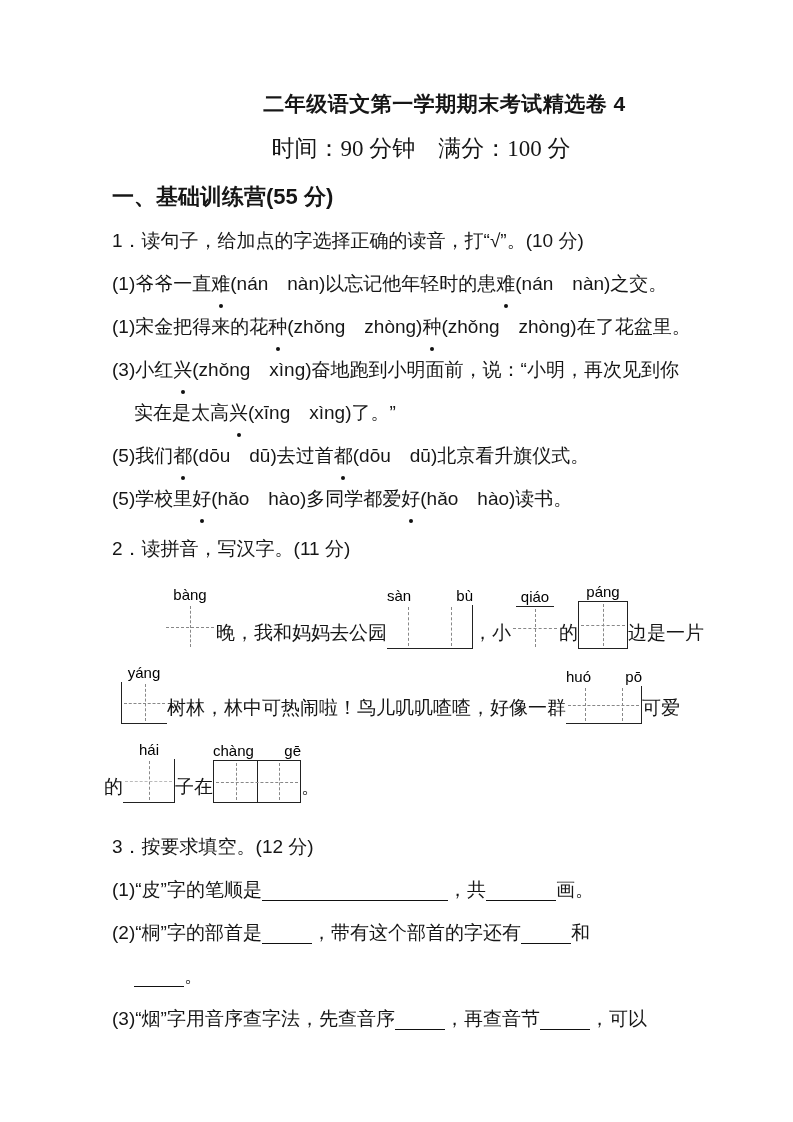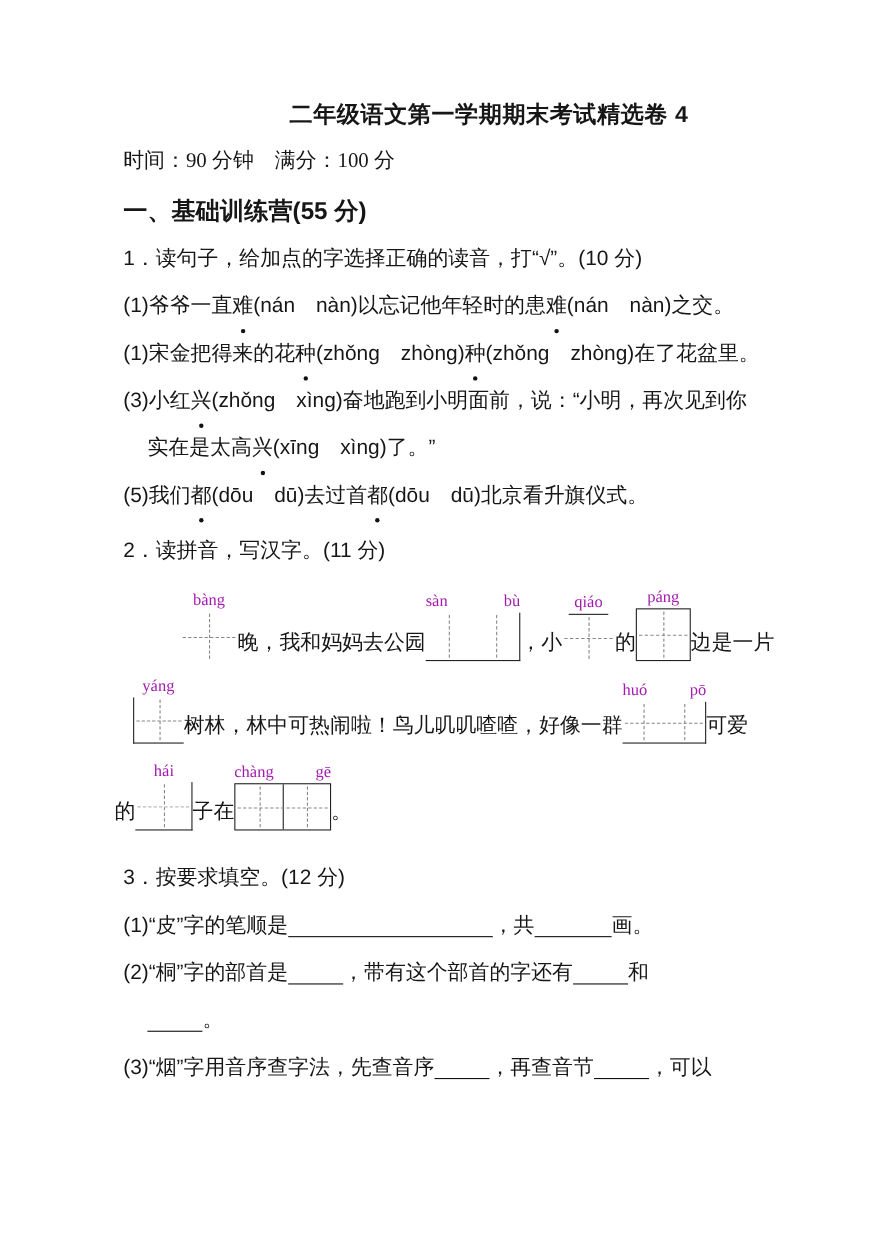--- a/index.html
+++ b/index.html
@@ -3,21 +3,21 @@
 <meta charset="utf-8">
 <style>
   html,body { margin:0; padding:0; background:#e9e9e9; }
   .page {
     width:793px; height:1122px; margin:0 auto; background:#ffffff;
     box-sizing:border-box; padding:90px 44px 0 112px;
     font-family:"Liberation Sans","DejaVu Sans",sans-serif;
     color:#161616; font-size:19px; overflow:hidden;
   }
   .title { text-align:center; font-size:21px; font-weight:bold; letter-spacing:.5px; transform:translateX(14px); white-space:nowrap; }
-  .meta { font-family:"Liberation Serif","DejaVu Serif",serif; text-align:left; padding-right:19px; margin-top:15px; font-size:19px; white-space:nowrap; }
+  .meta { font-family:"Liberation Serif","DejaVu Serif",serif; text-align:center; padding-right:19px; margin-top:15px; font-size:23px; white-space:nowrap; }
   .section { font-size:22px; font-weight:bold; margin-top:18px; white-space:nowrap; }
   .line { line-height:43px; white-space:nowrap; }
   .stem { margin-top:7px; }
   .indent1 { padding-left:22px; }
 
   
   .em-dot { position:relative; display:inline-block; }
   .em-dot::after { content:""; position:absolute; left:50%; margin-left:-2px; bottom:-3px; width:4px; height:4px; border-radius:50%; background:#111; }
 
   
@@ -25,21 +25,21 @@
   .b-l { width:186px; } .b-m { width:70px; } .b-s { width:50px; }
 
   
   .q2row { display:flex; align-items:flex-end; white-space:nowrap; }
   .q2row .qt { line-height:32px; }
   .r1 { margin:12px 0 0 52px; }
   .r2 { margin:14px 0 0 9px; }
   .r3 { margin:16px 0 0 -8px; }
 
   .wbox { display:flex; flex-direction:column; align-items:center; }
-  .py { font-size:15px; line-height:19px; color:#a21caf; font-family:Liberation Serif, serif; }
+  .py { font-size:15px; line-height:19px; color:#000000; font-family:Liberation Sans, sans-serif; }
   .py2 { display:flex; width:100%; justify-content:space-between; }
   .pyu { border-bottom:1.5px solid #222; padding:0 5px; }
   .cells { position:relative; box-sizing:border-box; height:45px; width:50px; }
   .v-bang .cells { width:52px; }
   .v-san  .cells { width:86px; height:44px; border-bottom:1.5px solid #222; border-right:1.5px solid #222; }
   .v-qiao .cells { width:48px; height:42px; }
   .v-pang .cells { width:50px; height:48px; border:1.5px solid #222; }
   .v-yang .cells { width:46px; height:42px; border-bottom:1.5px solid #222; border-left:1.5px solid #222; }
   .v-huo  .cells { width:76px; height:38px; border-bottom:1.5px solid #222; border-right:1.5px solid #222; }
   .v-hai  .cells { width:52px; height:44px; border-bottom:1.5px solid #222; border-right:1.5px solid #222; }
@@ -58,20 +58,21 @@
   <div class="title">二年级语文第一学期期末考试精选卷 4</div>
   <div class="meta">时间：90 分钟　满分：100 分</div>
   <div class="section">一、基础训练营(55 分)</div>
 
   <div class="line stem">1．读句子，给加点的字选择正确的读音，打“√”。(10 分)</div>
   <div class="line"><span>(1)爷爷一直</span><span class="em-dot">难</span><span>(nán　nàn)以忘记他年轻时的患</span><span class="em-dot">难</span><span>(nán　nàn)之交。</span></div>
   <div class="line"><span>(1)宋金把得来的花</span><span class="em-dot">种</span><span>(zhǒng　zhòng)</span><span class="em-dot">种</span><span>(zhǒng　zhòng)在了花盆里。</span></div>
   <div class="line"><span>(3)小红</span><span class="em-dot">兴</span><span>(zhǒng　xìng)奋地跑到小明面前，说：“小明，再次见到你</span></div>
   <div class="line indent1"><span>实在是太高</span><span class="em-dot">兴</span><span>(xīng　xìng)了。”</span></div>
   <div class="line"><span>(5)我们</span><span class="em-dot">都</span><span>(dōu　dū)去过首</span><span class="em-dot">都</span><span>(dōu　dū)北京看升旗仪式。</span></div>
+  <div class="line"><span>(5)学校里</span><span class="em-dot">好</span><span>(hǎo　hào)多同学都爱</span><span class="em-dot">好</span><span>(hǎo　hào)读书。</span></div>
 
   <div class="line stem">2．读拼音，写汉字。(11 分)</div>
 
   <div class="q2row r1">
     <span class="wbox v-bang">
         <span class="py">bàng</span>
         <span class="cells">
           <i class="vd vdc"></i>
           <i class="hd"></i>
         </span>

